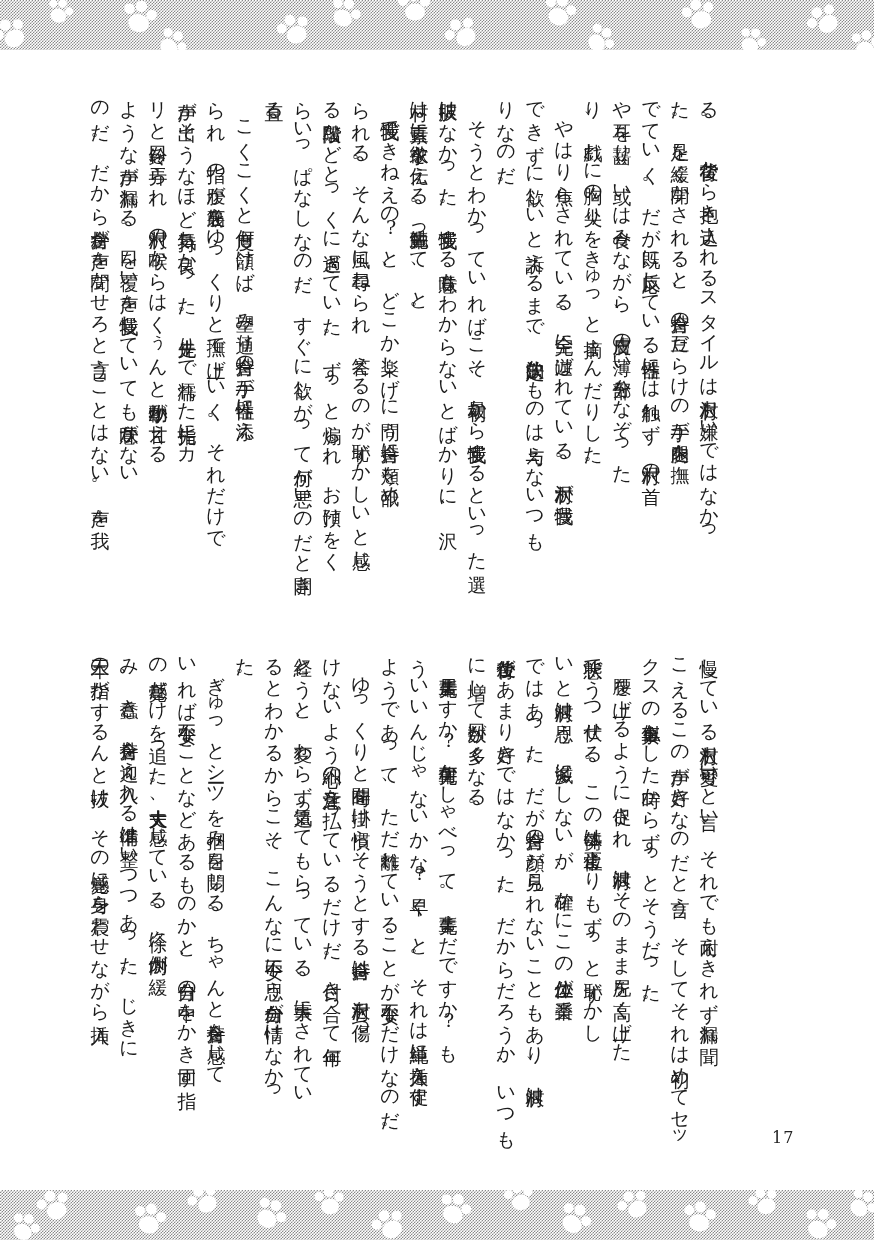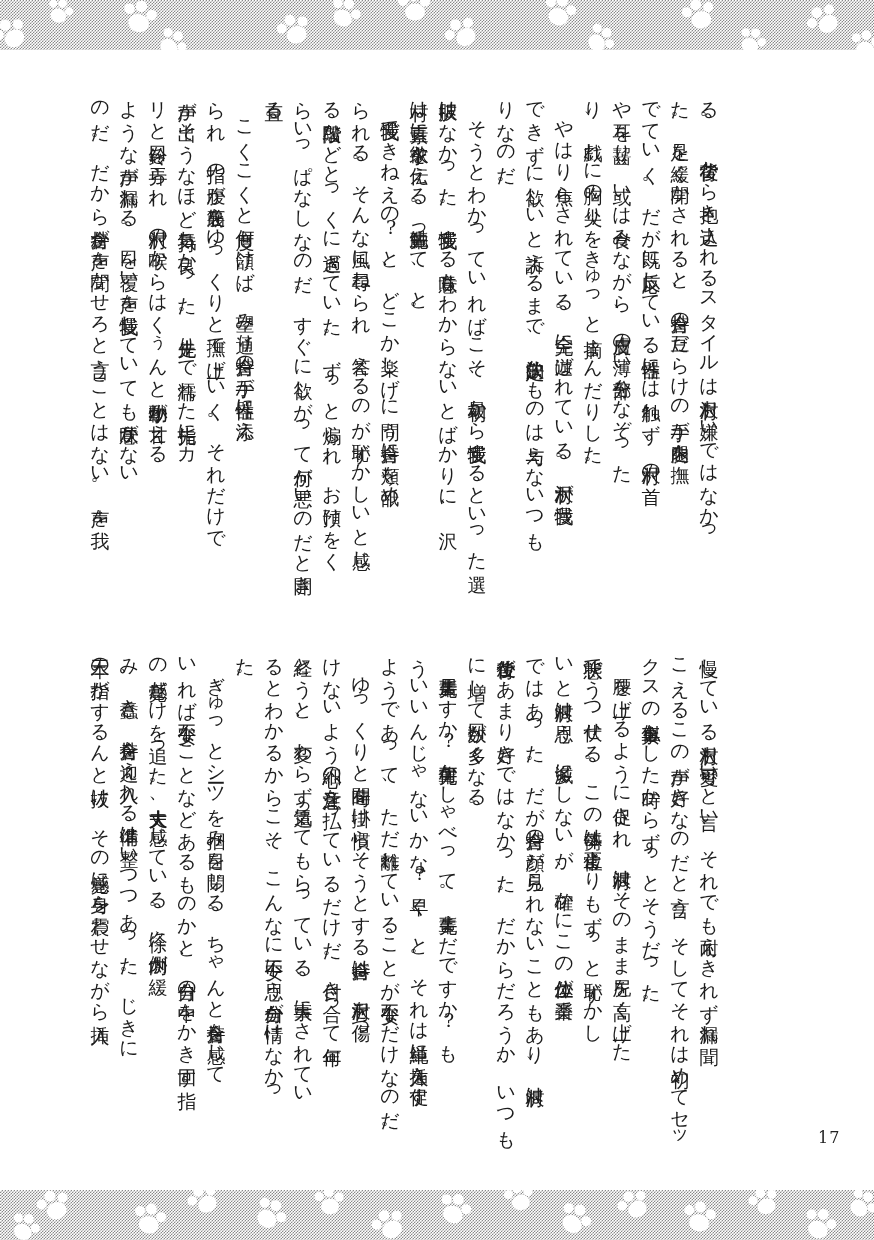--- a/index.html
+++ b/index.html
@@ -55,21 +55,20 @@
     color: #1c1c1c;
   }
   .page-number {
     position: absolute;
     top: 1128px;
     left: 772px;
     font-size: 16px;
     letter-spacing: 1px;
     color: #222222;
     font-family: "DejaVu Serif", "Liberation Serif", serif;
-    margin-left: 46px;
   }
 </style>
 </head>
 <body>
 
 <div class="page">
 
   <div class="paw-band top">
     <svg viewBox="0 0 874 50" xmlns="http://www.w3.org/2000/svg">
       <defs>

